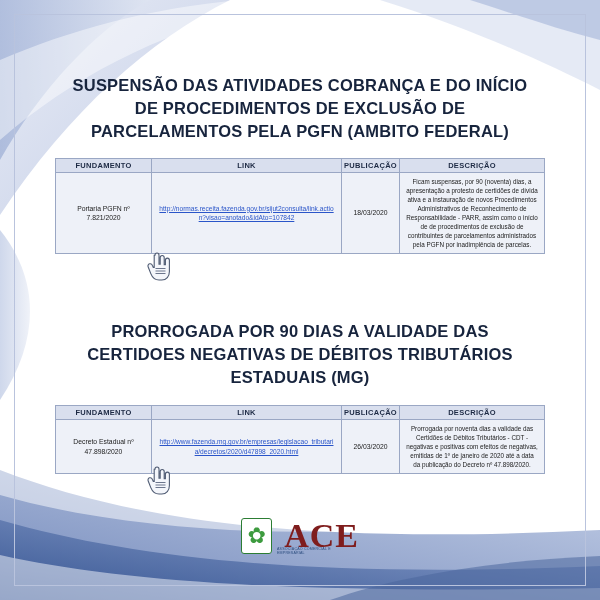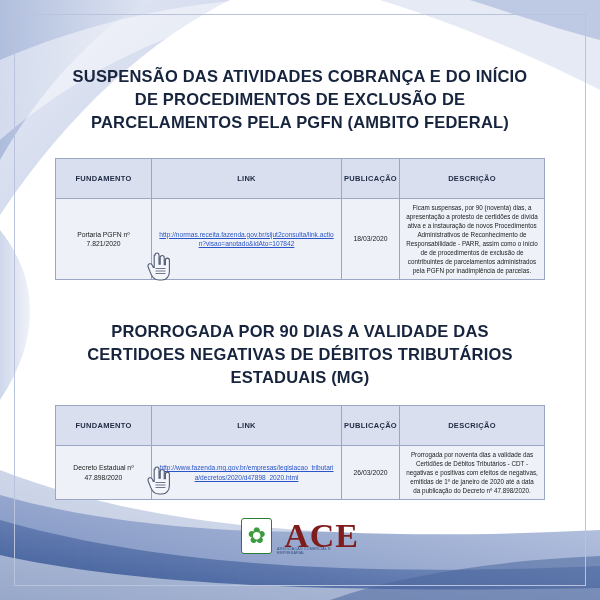--- a/index.html
+++ b/index.html
@@ -26,21 +26,21 @@
   
   .content{position:relative;z-index:3;width:600px;height:600px;}
 
   .title{
     text-align:center;
     font-weight:bold;
     color:#17243d;
     letter-spacing:.2px;
   }
   .title-1{
-    position:absolute;left:60px;top:65px;width:480px;
+    position:absolute;left:60px;top:74px;width:480px;
     font-size:16.5px;line-height:23px;
   }
   .title-2{
     position:absolute;left:70px;top:320px;width:460px;
     font-size:16.5px;line-height:23px;
   }
 
   
   table{
     border-collapse:collapse;
@@ -51,21 +51,21 @@
   }
   table.t1{left:55px;top:158px;width:490px;}
   table.t2{left:55px;top:405px;width:490px;}
 
   thead th{
     background:#d9dfee;
     border:1px solid #9aa7c4;
     font-size:7.5px;
     font-weight:bold;
     color:#1d2a44;
-    padding:15px 2px;
+    padding:2px 2px;
     text-align:center;
     letter-spacing:.3px;
   }
   tbody td{
     border:1px solid #9aa7c4;
     background:#eef1f8;
     vertical-align:middle;
     text-align:center;
     padding:4px 5px;
     line-height:9.5px;

